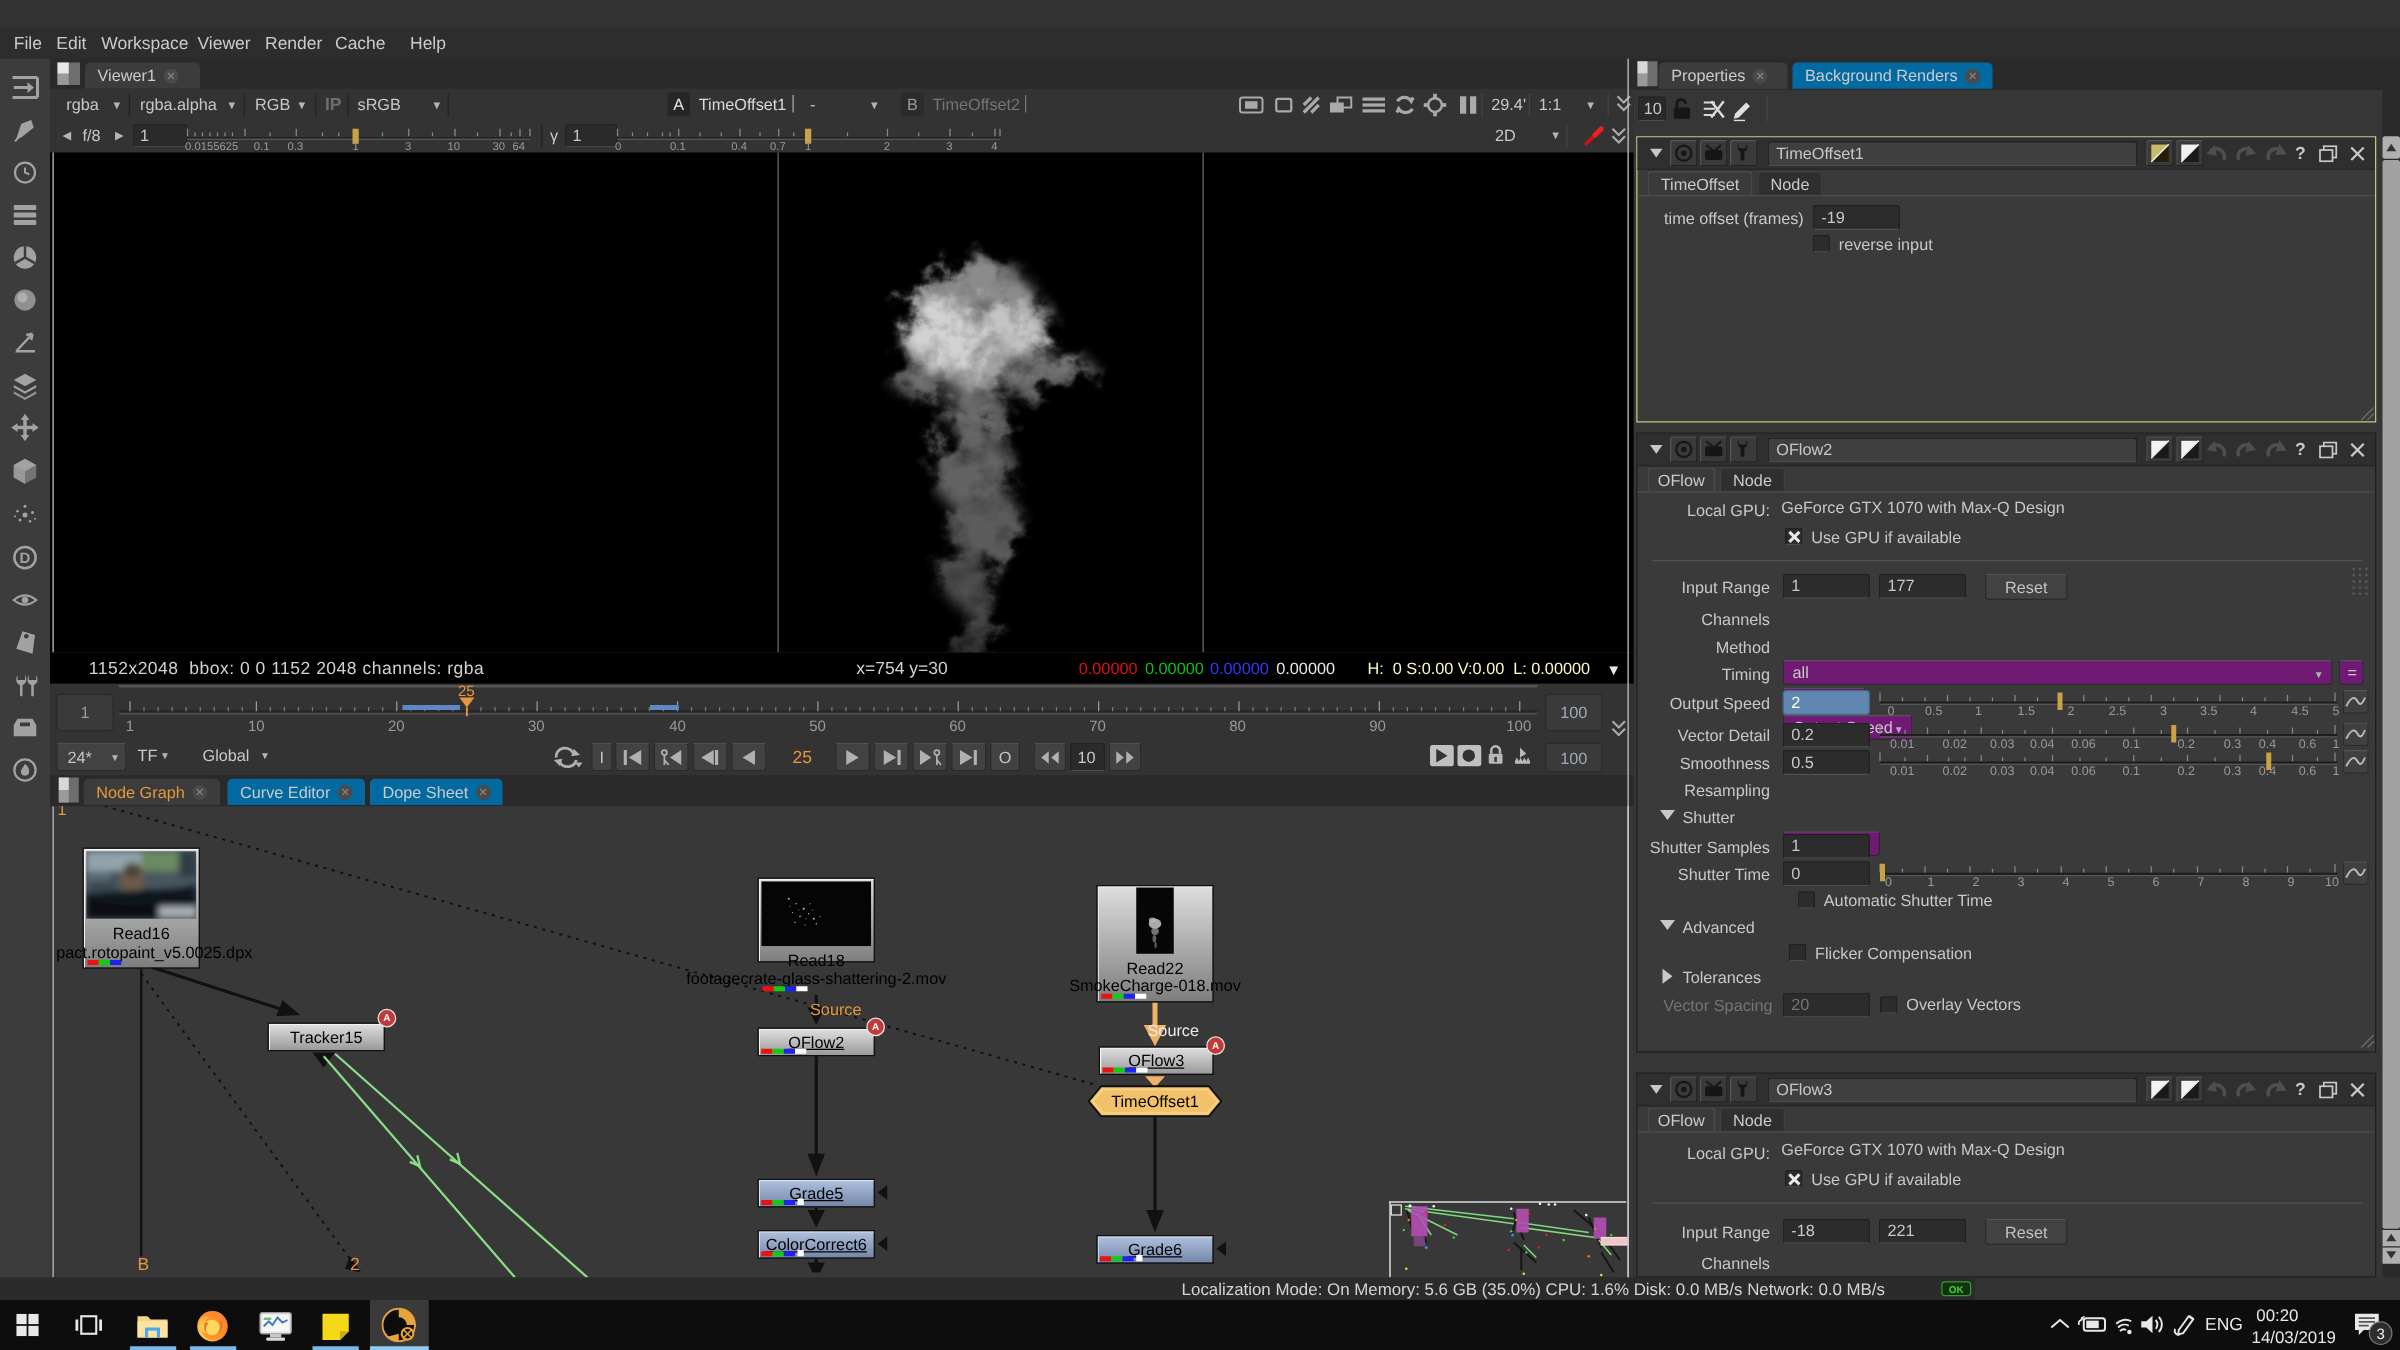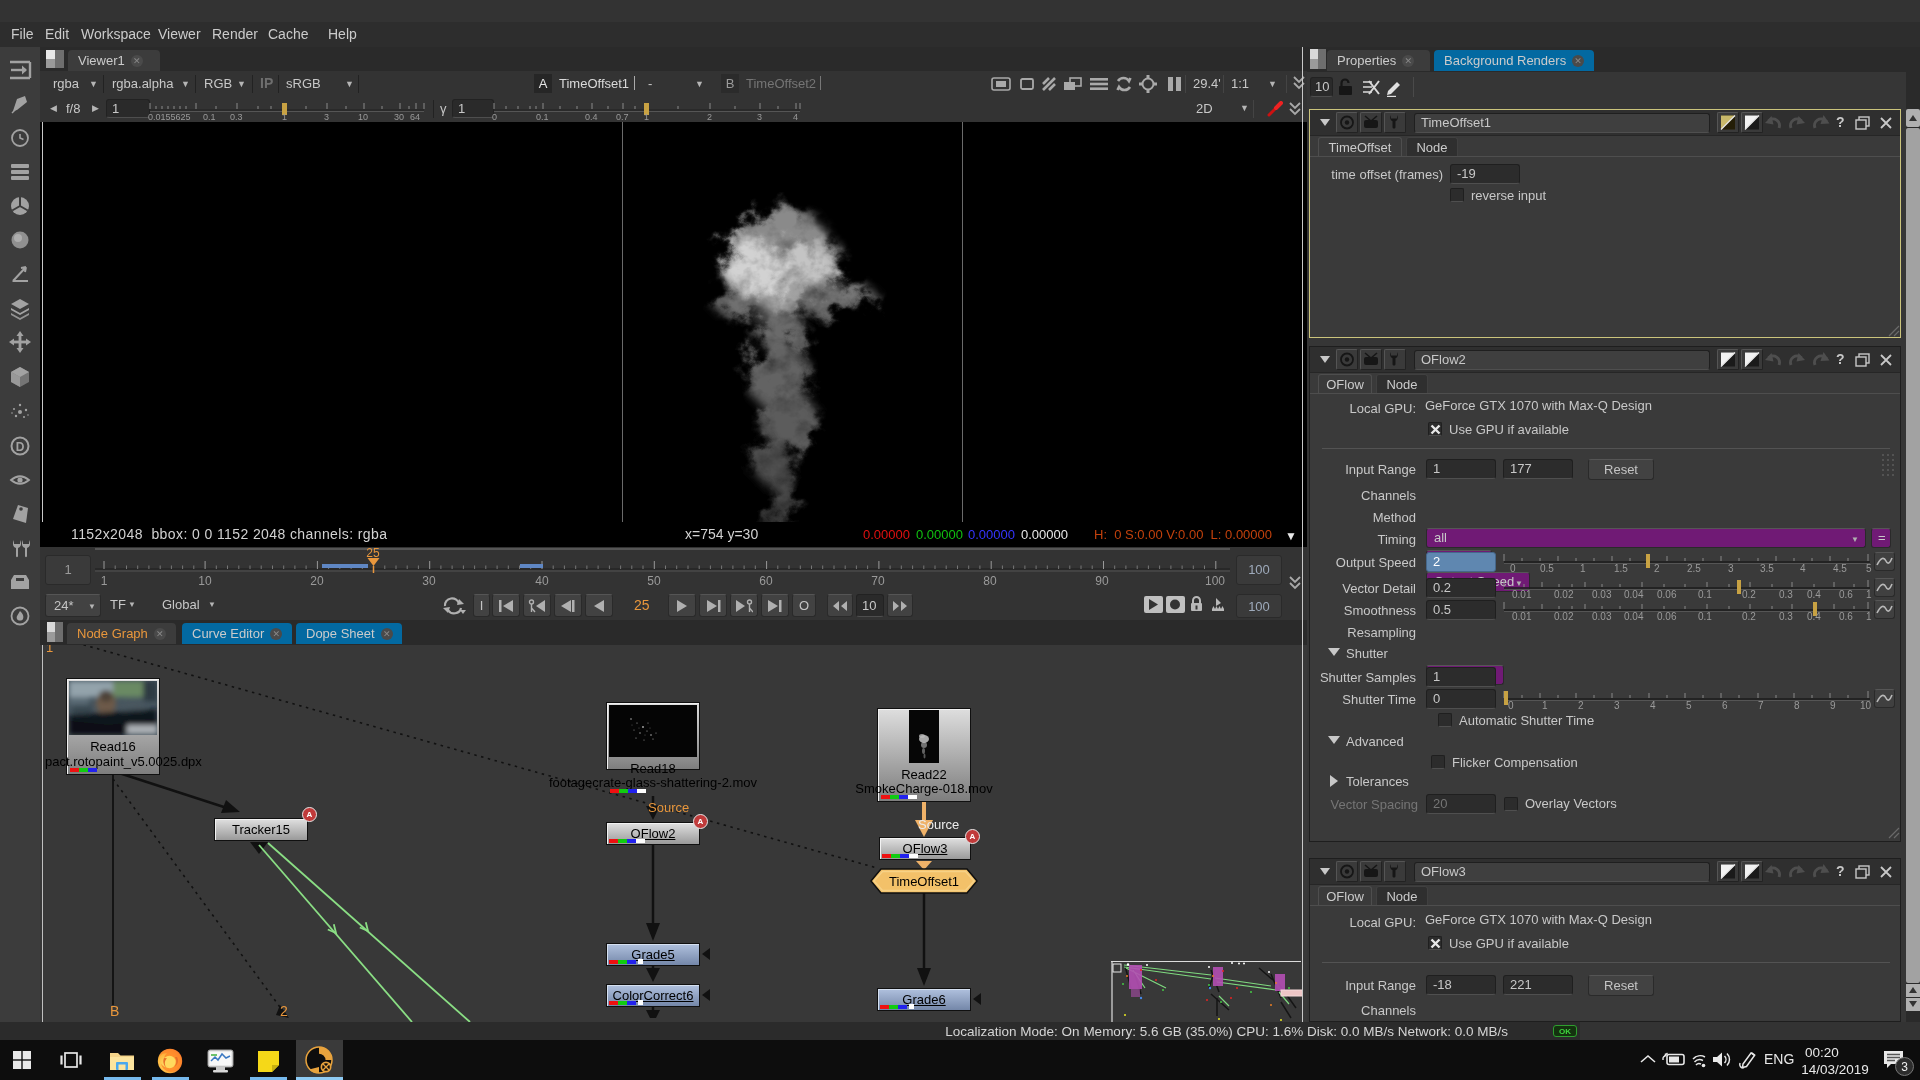--- a/index.html
+++ b/index.html
@@ -332,21 +332,21 @@
       </svg>
     </div>
 
     <div class="abs" style="left:0;top:475px;width:1267px;height:25px;background:#000">
       <span class="txt abs" style="left:31px;top:4px;color:#d2d2d2;font-size:14px;letter-spacing:.4px">1152x2048&nbsp; bbox: 0 0 1152 2048 channels: rgba</span>
       <span class="txt abs" style="left:645px;top:4px;color:#d2d2d2;font-size:14px">x=754 y=30</span>
       <span class="txt abs" style="left:823px;top:5px;color:#e01010">0.00000</span>
       <span class="txt abs" style="left:876px;top:5px;color:#10c010">0.00000</span>
       <span class="txt abs" style="left:928px;top:5px;color:#3535ff">0.00000</span>
       <span class="txt abs" style="left:981px;top:5px;color:#e8e8e8">0.00000</span>
-      <span class="txt abs" style="left:1054px;top:5px;color:#c2410c;font-size:13px">H:&nbsp; 0 S:0.00 V:0.00&nbsp; L: 0.00000</span>
+      <span class="txt abs" style="left:1054px;top:5px;color:#fef9c3;font-size:13px">H:&nbsp; 0 S:0.00 V:0.00&nbsp; L: 0.00000</span>
       <span class="abs" style="left:1245px;top:7px;color:#e8e8e8;font-size:12px">▼</span>
     </div>
 
     <div class="abs" style="left:0;top:500px;width:1267px;height:45px;background:#333">
       <div class="abs" style="left:55px;top:1px;width:1135px;height:2px;background:#555"></div>
       <div class="abs" style="left:5px;top:8px;width:46px;height:30px;background:#3a3a3a;border:1px solid #2a2a2a;border-radius:3px;color:#9a9a9a;font-size:13px;text-align:center;padding-top:6px">1</div>
       <svg class="abs" style="left:55px;top:0" width="1135" height="45" viewBox="0 0 1135 45">
         <path d="M0 22 H1135" stroke="#262626" stroke-width="1.5"></path>
         <path d="M0 24 H1135" stroke="#555" stroke-width="1"></path>
         <g stroke="#8f8f8f">

